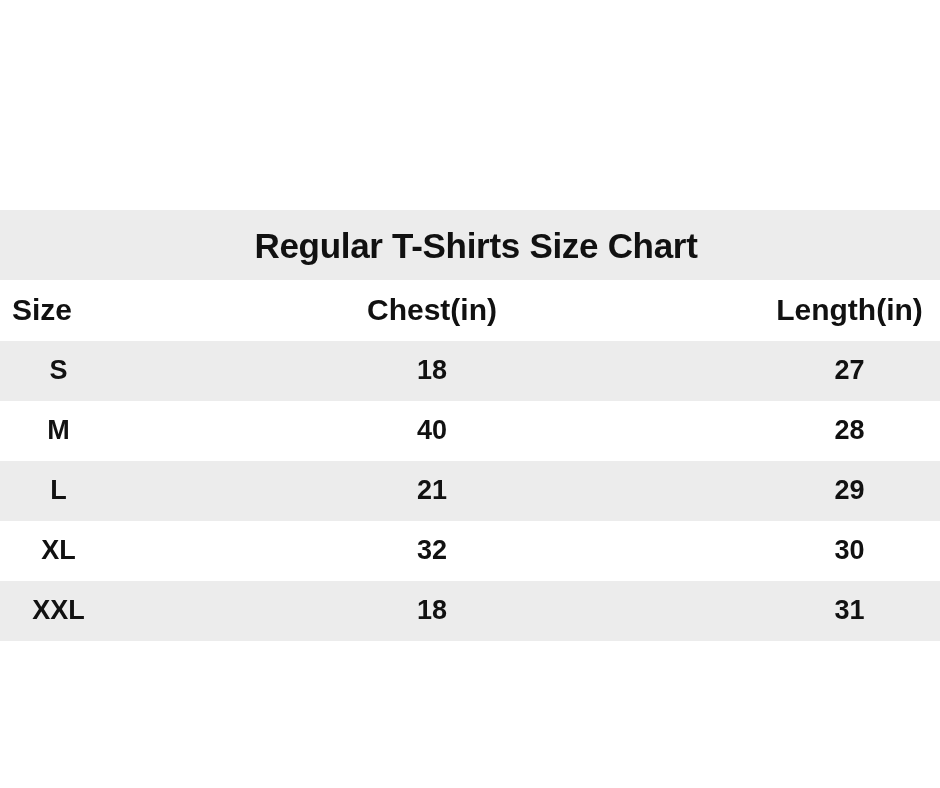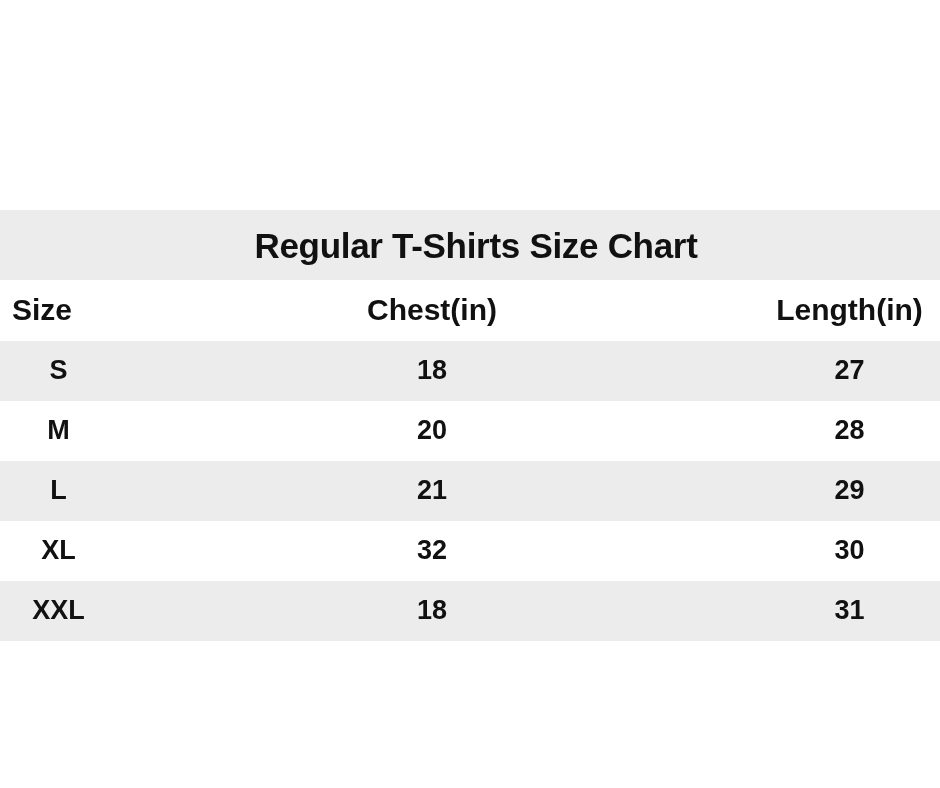--- a/index.html
+++ b/index.html
@@ -90,21 +90,21 @@
         </tr>
       </thead>
       <tbody>
         <tr class="odd">
           <td class="col-size">S</td>
           <td class="col-chest">18</td>
           <td class="col-length">27</td>
         </tr>
         <tr class="even">
           <td class="col-size">M</td>
-          <td class="col-chest">20</td>
+          <td class="col-chest">40</td>
           <td class="col-length">28</td>
         </tr>
         <tr class="odd">
           <td class="col-size">L</td>
           <td class="col-chest">21</td>
           <td class="col-length">29</td>
         </tr>
         <tr class="even">
           <td class="col-size">XL</td>
           <td class="col-chest">32</td>

